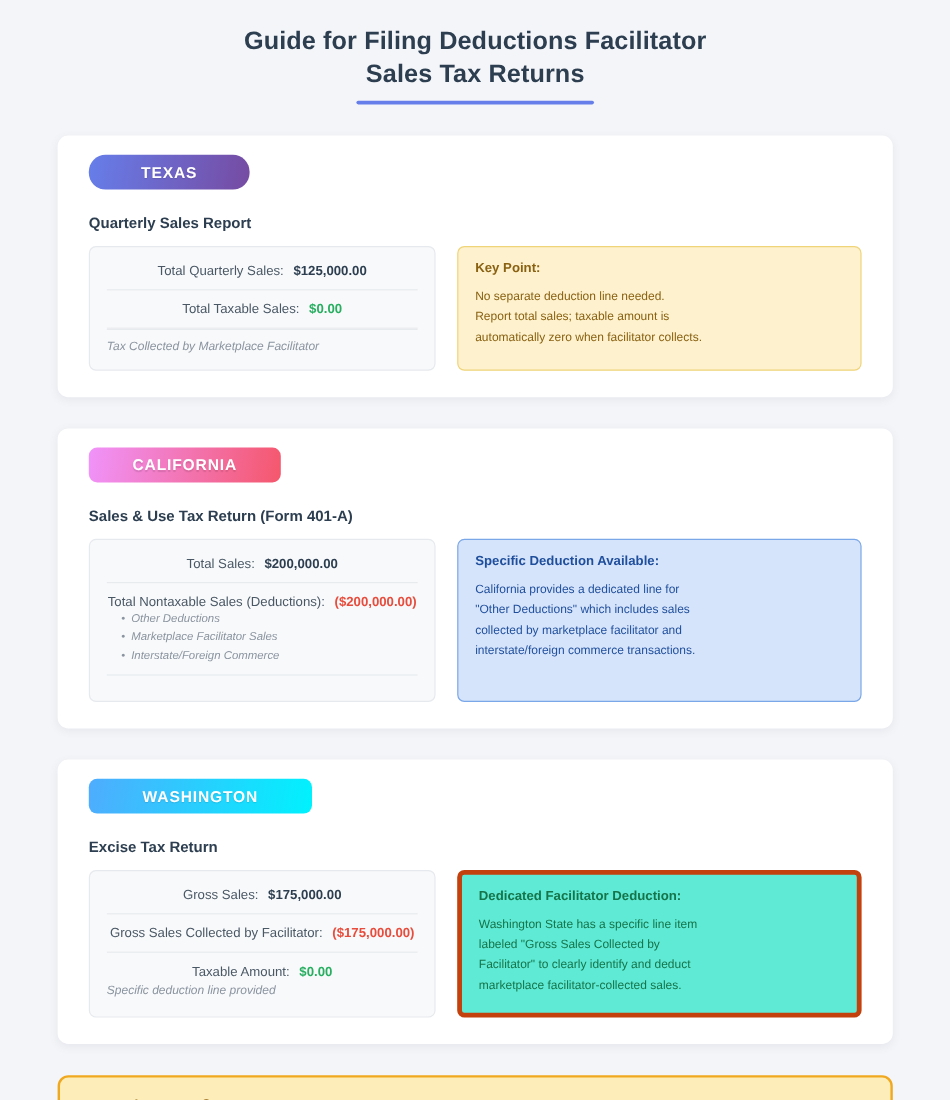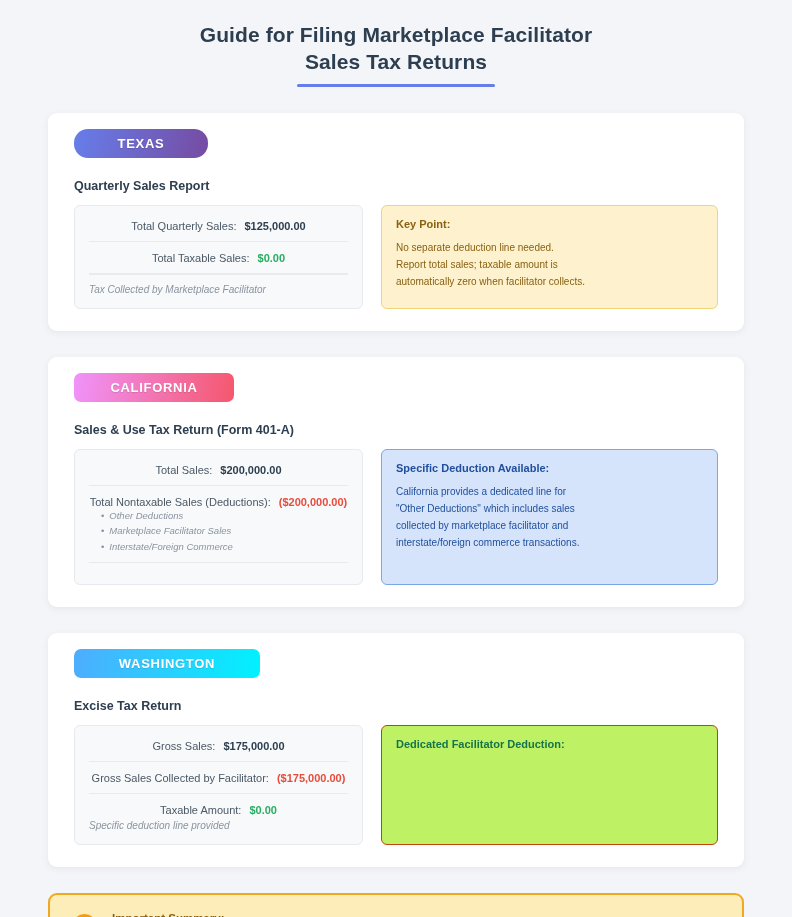--- a/index.html
+++ b/index.html
@@ -153,21 +153,21 @@
     font-size: 10px;
     line-height: 1.72;
   }
 
   .box-yellow { background: #fdf2cd; border: 1px solid #f0d47a; }
   .box-yellow .info-title, .box-yellow .info-text { color: #8a6113; }
 
   .box-blue { background: #d6e4fb; border: 1px solid #7aa7e8; }
   .box-blue .info-title, .box-blue .info-text { color: #1f4f9c; }
 
-  .box-green { background: #bef264; border: 1px solid #c2410c; }
+  .box-green { background: #5eead4; border: 4px solid #c2410c; }
   .box-green .info-title, .box-green .info-text { color: #16744a; }
 
   
   .summary-card {
     background: #fdeeb9;
     border: 2px solid #f0a821;
     border-radius: 9px;
     padding: 17px 22px 19px 22px;
     display: flex;
     gap: 15px;
@@ -195,21 +195,21 @@
     margin-bottom: 6px;
   }
 </style>
 </head>
 <body>
 
 <div class="page">
 
   <div class="page-header">
     <div class="page-title">
-      <div>Guide for Filing Marketplace Facilitator</div>
+      <div>Guide for Filing Deductions Facilitator</div>
       <div>Sales Tax Returns</div>
     </div>
     <div class="title-underline"></div>
   </div>
 
   <div class="state-card">
     <div class="state-badge badge-texas">TEXAS</div>
     <div class="form-title">Quarterly Sales Report</div>
     <div class="state-body">
 
@@ -288,20 +288,26 @@
         </div>
         <div class="form-row" style="border-bottom:none;padding-bottom:2px;">
           <span class="row-label">Taxable Amount:</span>
           <span class="row-value val-green">$0.00</span>
         </div>
         <div class="form-note" style="padding-top:2px;">Specific deduction line provided</div>
       </div>
 
       <div class="info-box box-green">
         <div class="info-title">Dedicated Facilitator Deduction:</div>
+        <div class="info-text">
+          <div>Washington State has a specific line item</div>
+          <div>labeled "Gross Sales Collected by</div>
+          <div>Facilitator" to clearly identify and deduct</div>
+          <div>marketplace facilitator-collected sales.</div>
+        </div>
       </div>
 
     </div>
   </div>
 
   <div class="summary-card">
     <div class="summary-icon">!</div>
     <div>
       <div class="summary-title">Important Summary:</div>
 

